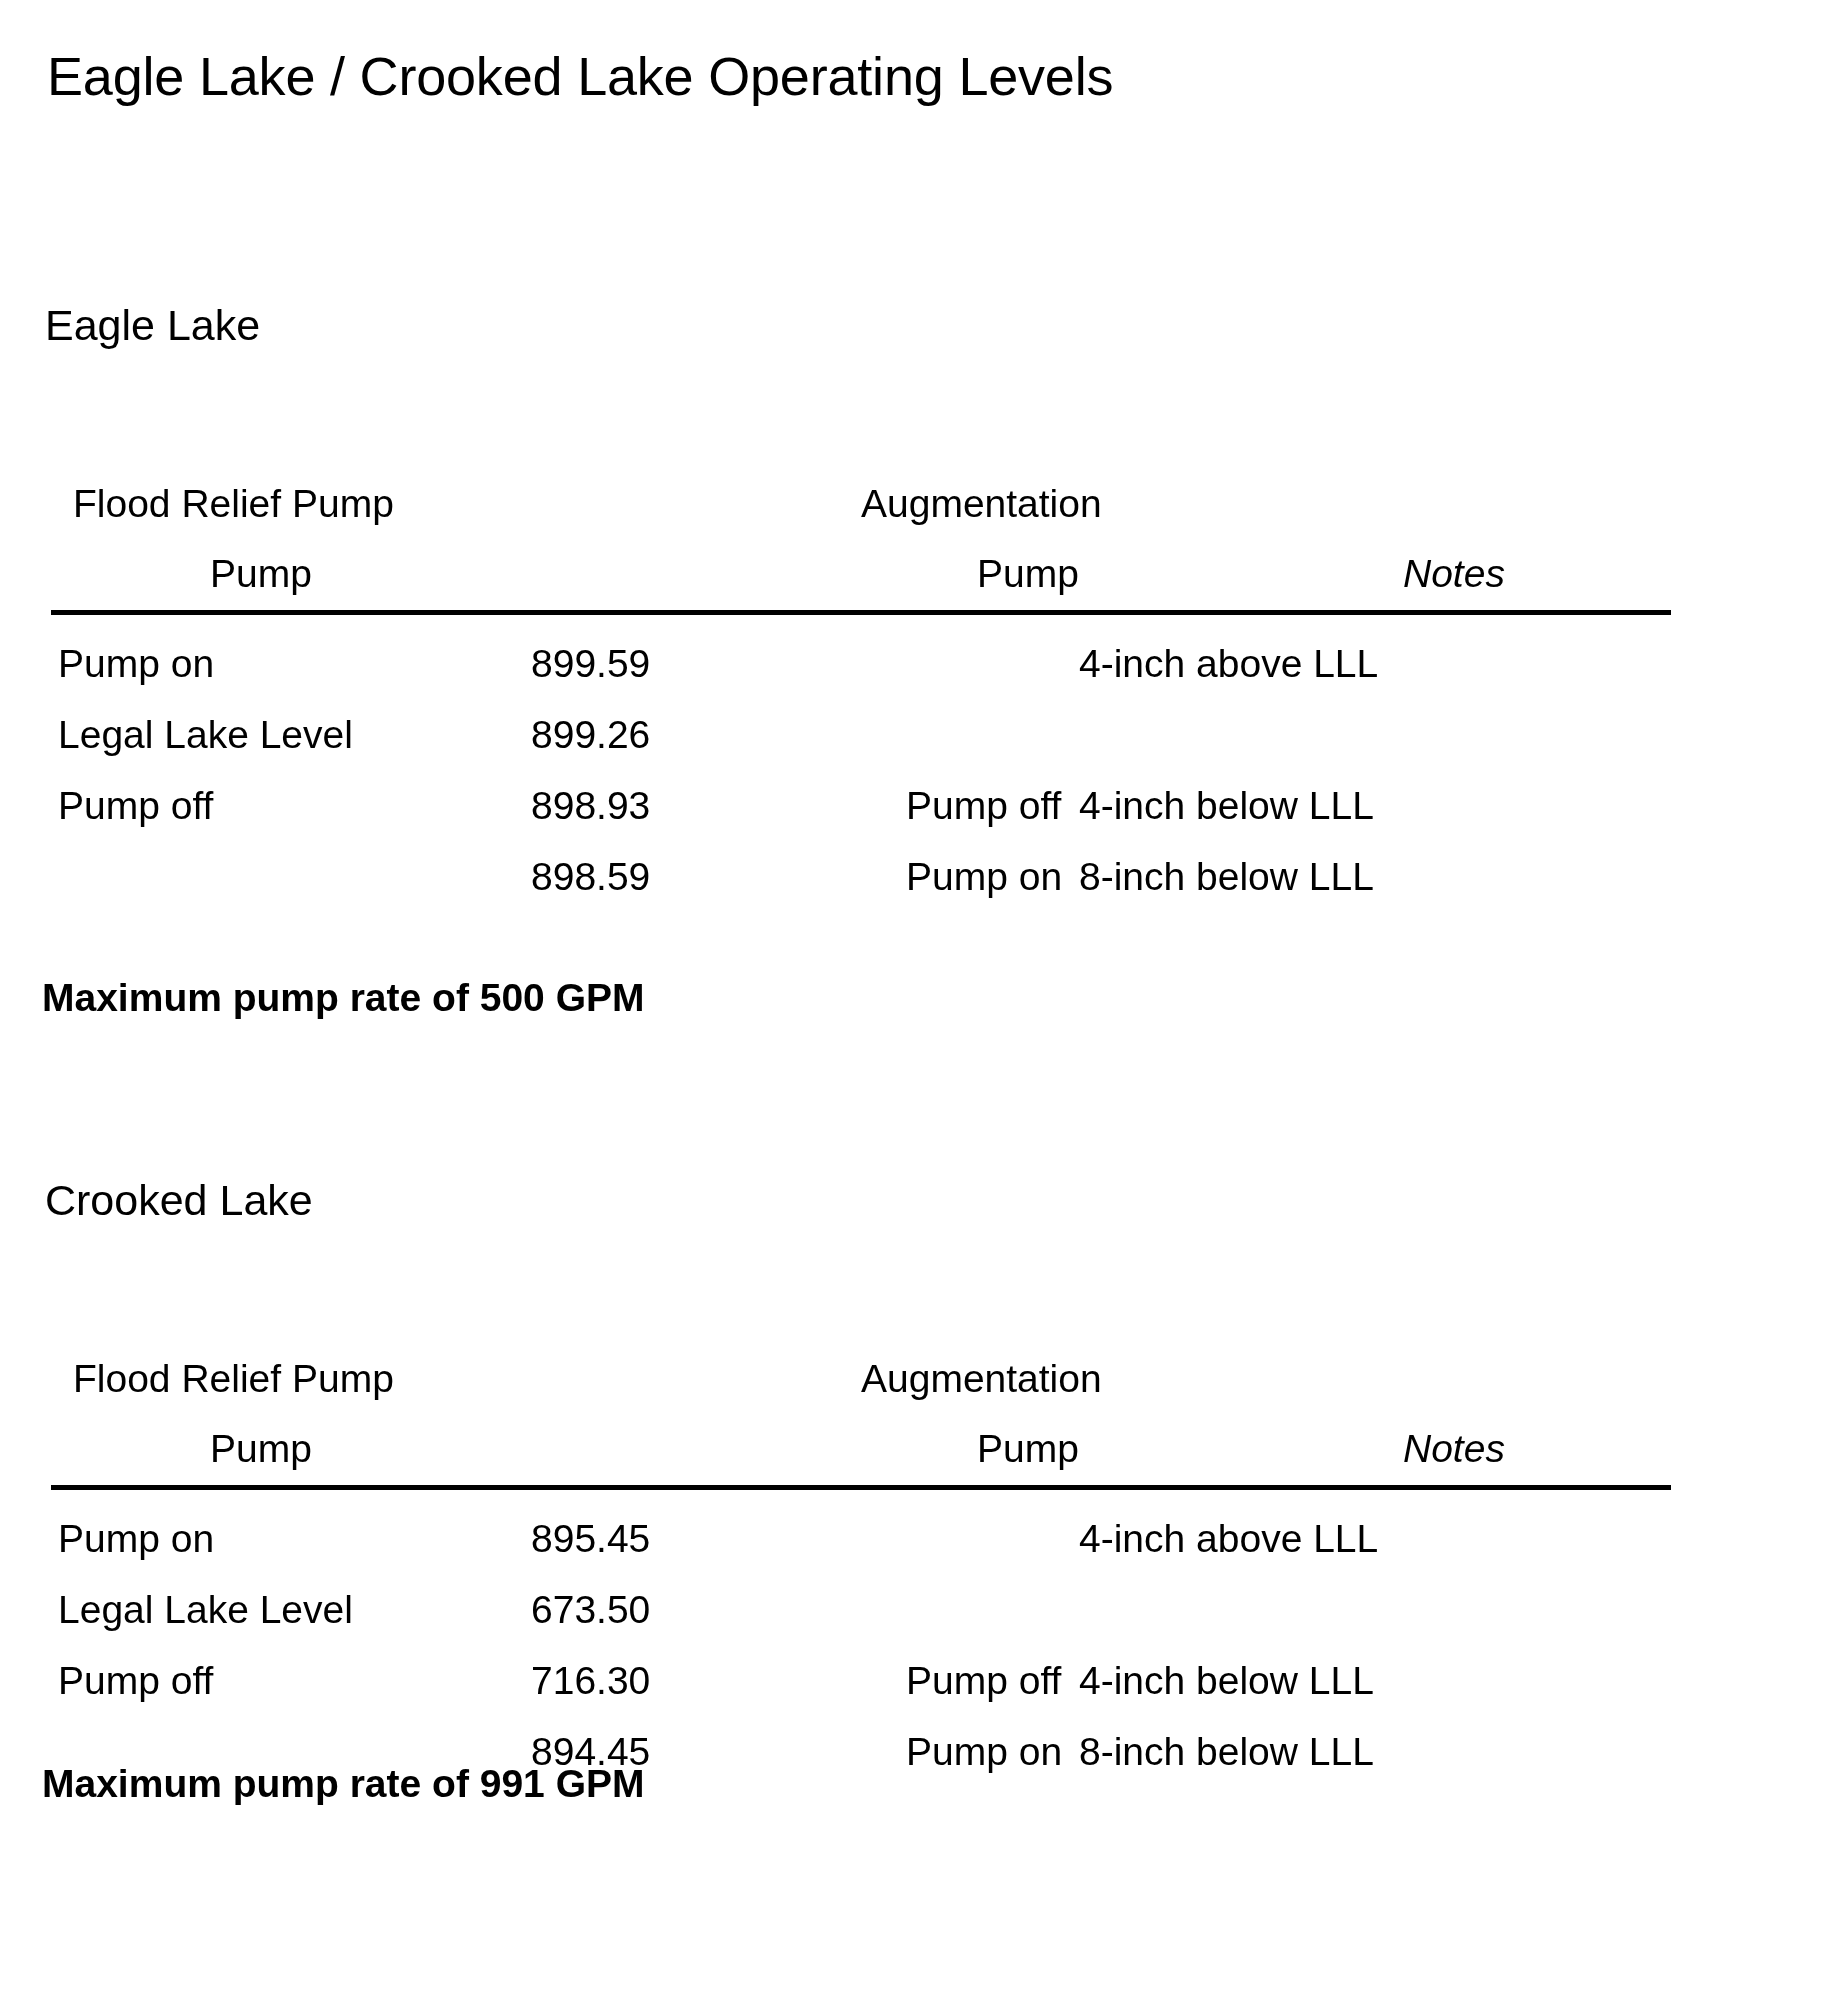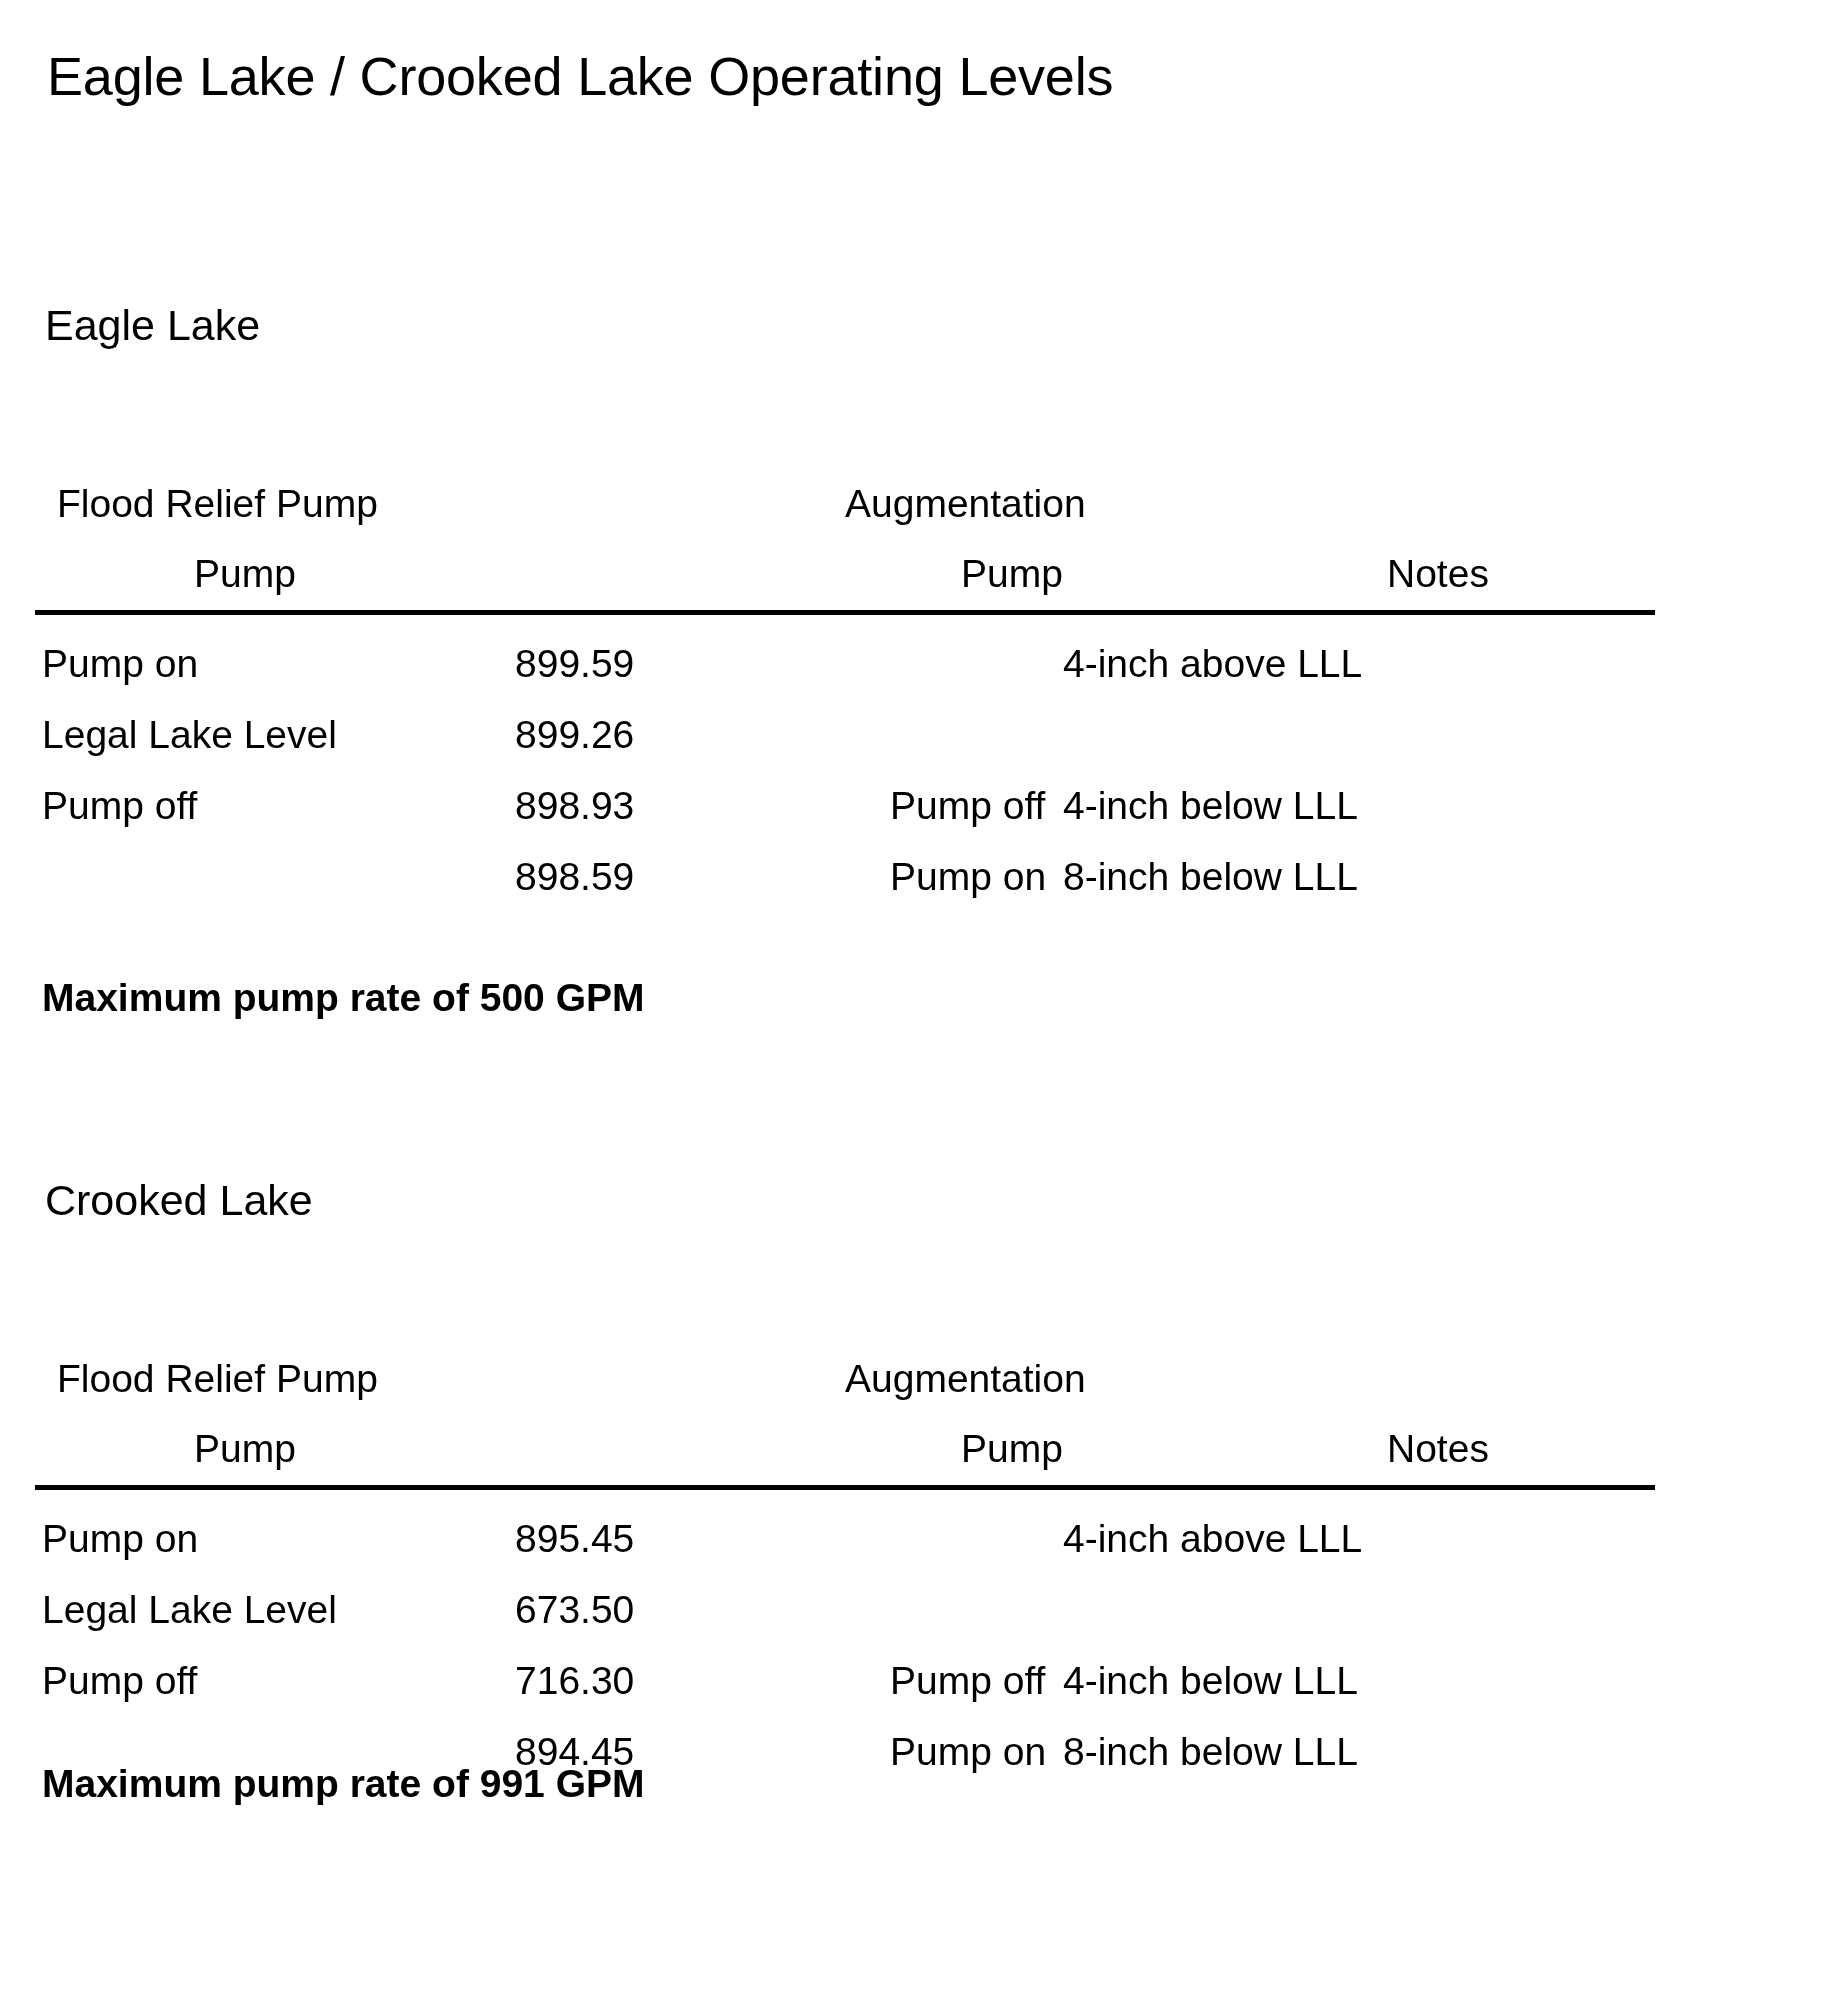--- a/index.html
+++ b/index.html
@@ -46,21 +46,21 @@
     position: absolute;
     left: 45px;
     font-size: 43px;
     font-weight: 400;
     line-height: 1.1;
     white-space: nowrap;
   }
 
   .table-block {
     position: absolute;
-    left: 0;
+    left: 16px;
     width: 1702px;
   }
 
   .hdr-row-1, .hdr-row-2 {
     position: relative;
     height: 70px;
   }
 
   .cell {
     position: absolute;
@@ -73,21 +73,21 @@
   .cell.bold {
     font-weight: 400;
   }
 
   
   .col-group-flood { left: 57px; }
   .col-group-aug   { left: 845px; }
 
   .col-pump1   { left: 194px; }
   .col-pump2   { left: 961px; }
-  .col-notes   { left: 1387px; }
+  .col-notes   { left: 1387px; font-style: italic; }
 
   .col-label   { left: 42px; }
   .col-value   { left: 515px; }
   .col-aug     { left: 890px; }
   .col-note    { left: 1063px; }
 
   .rule {
     position: absolute;
     left: 35px;
     width: 1620px;

